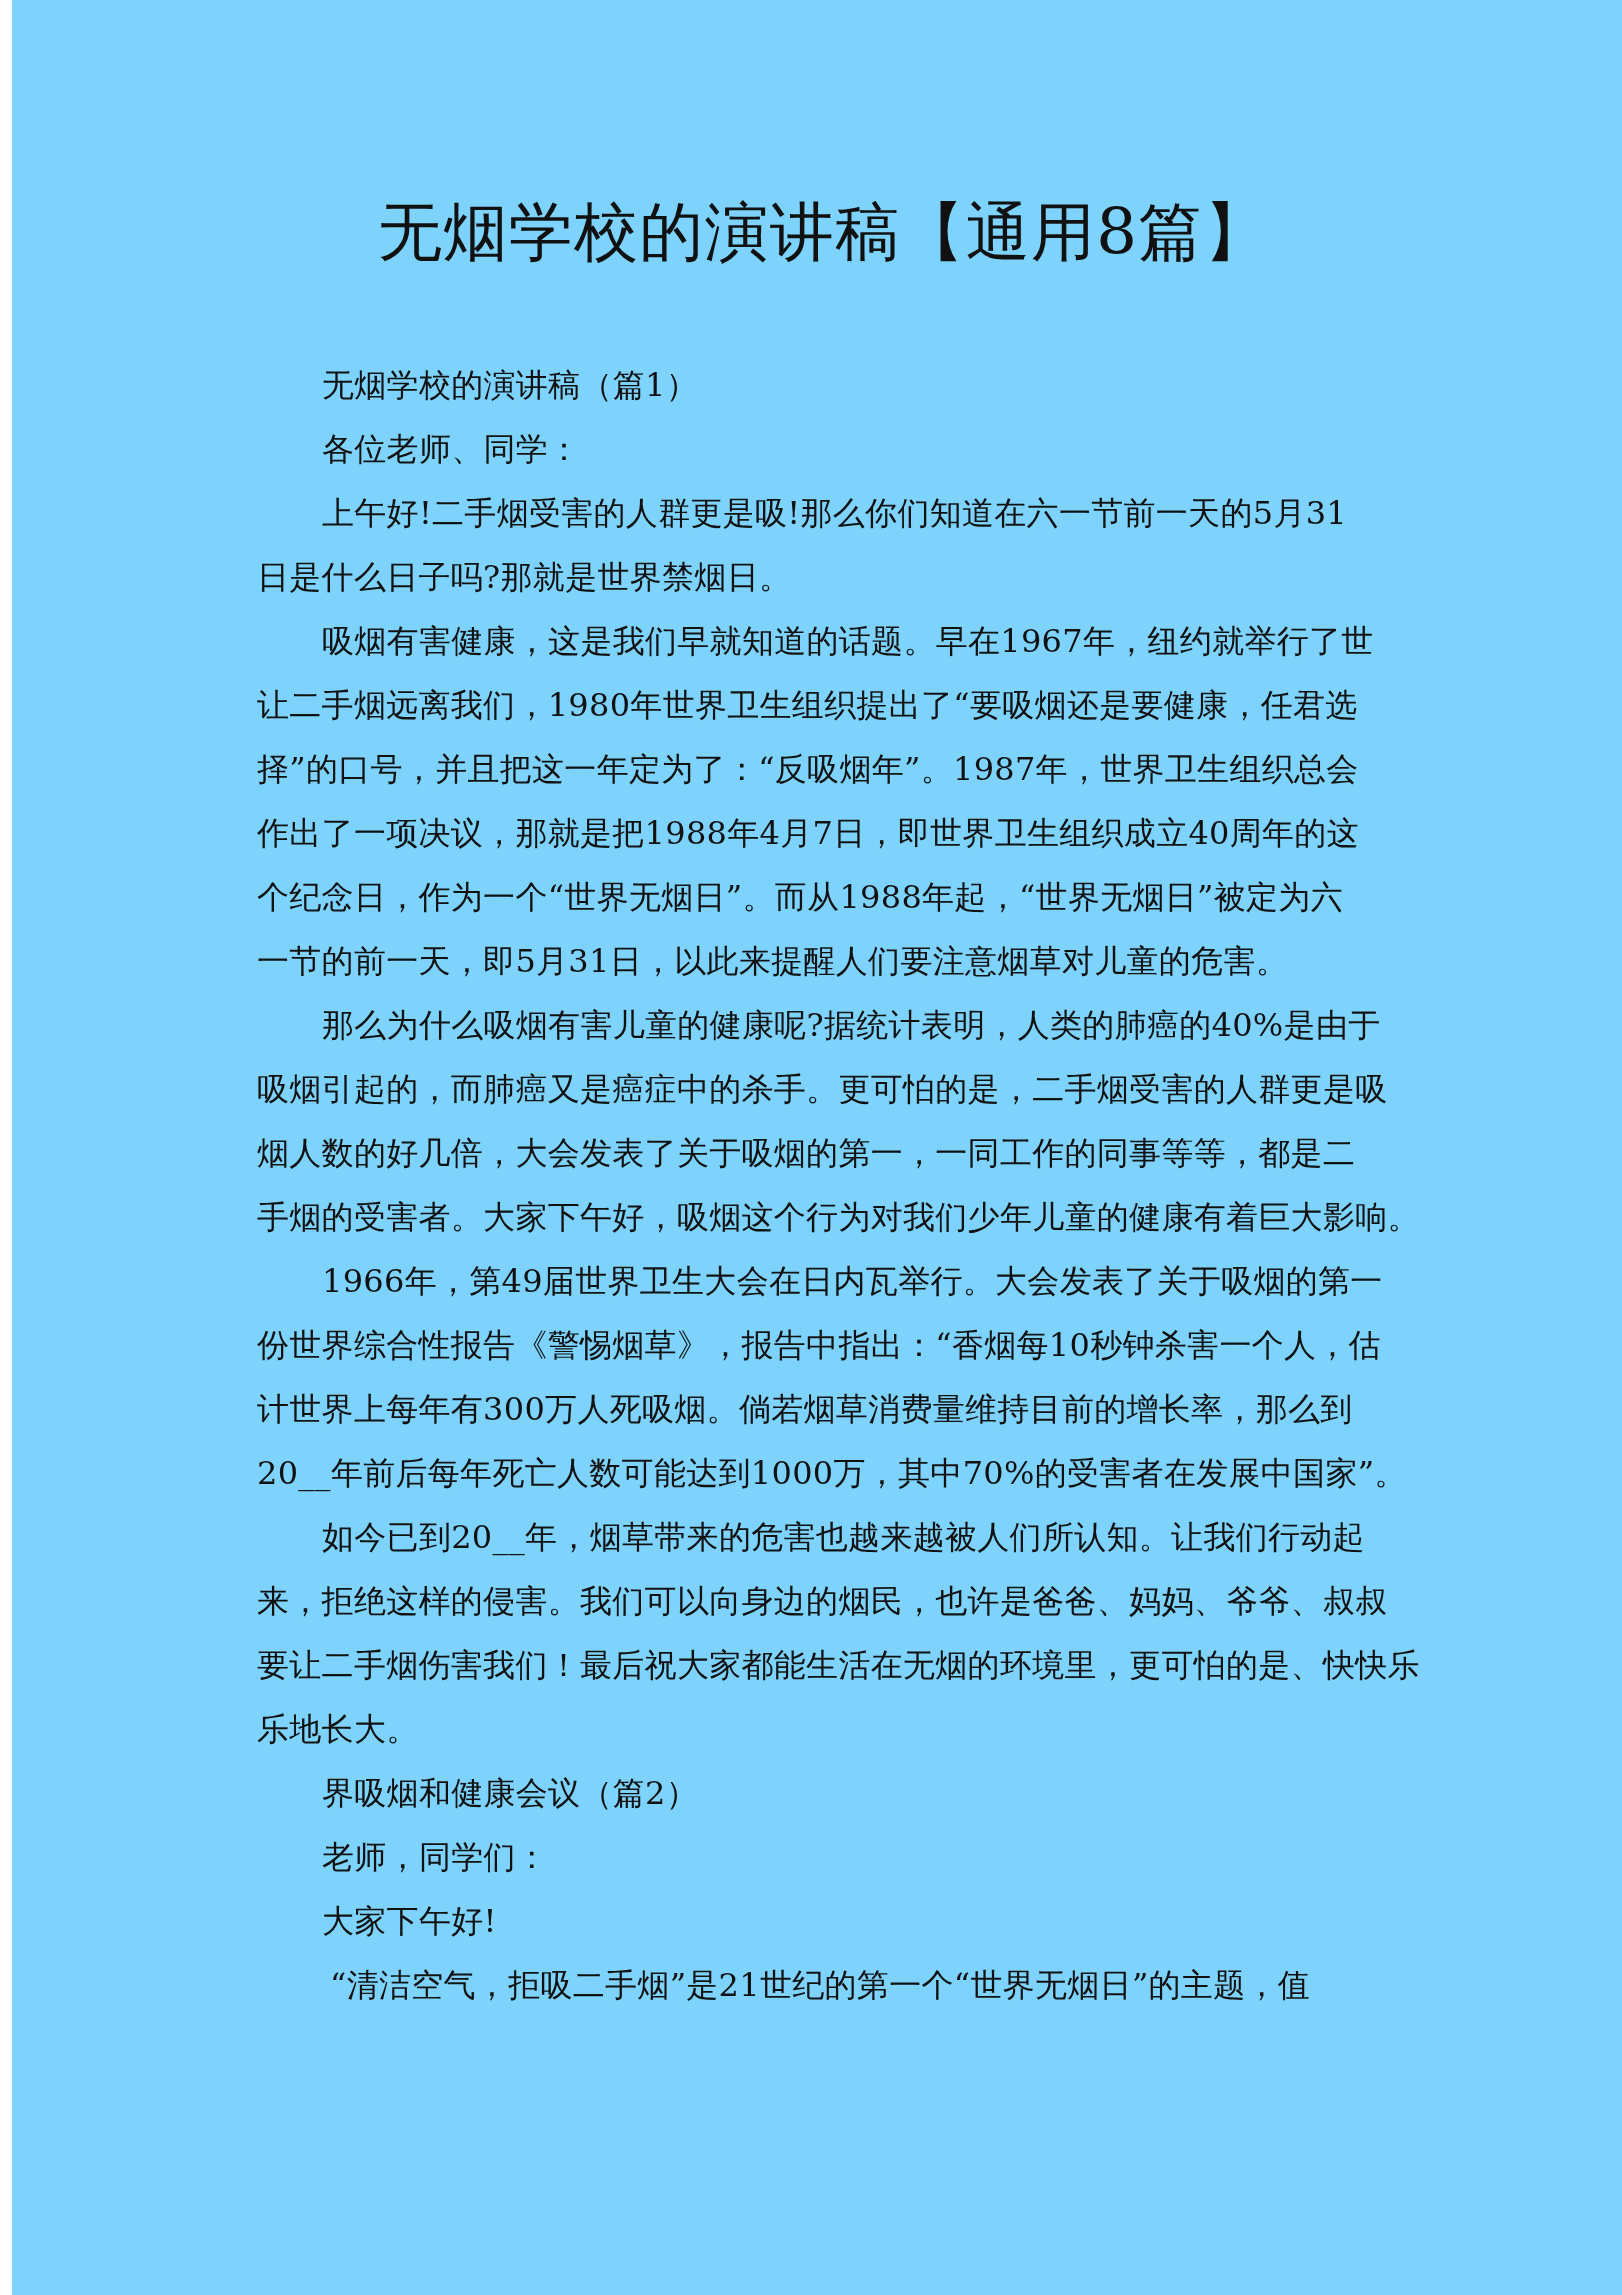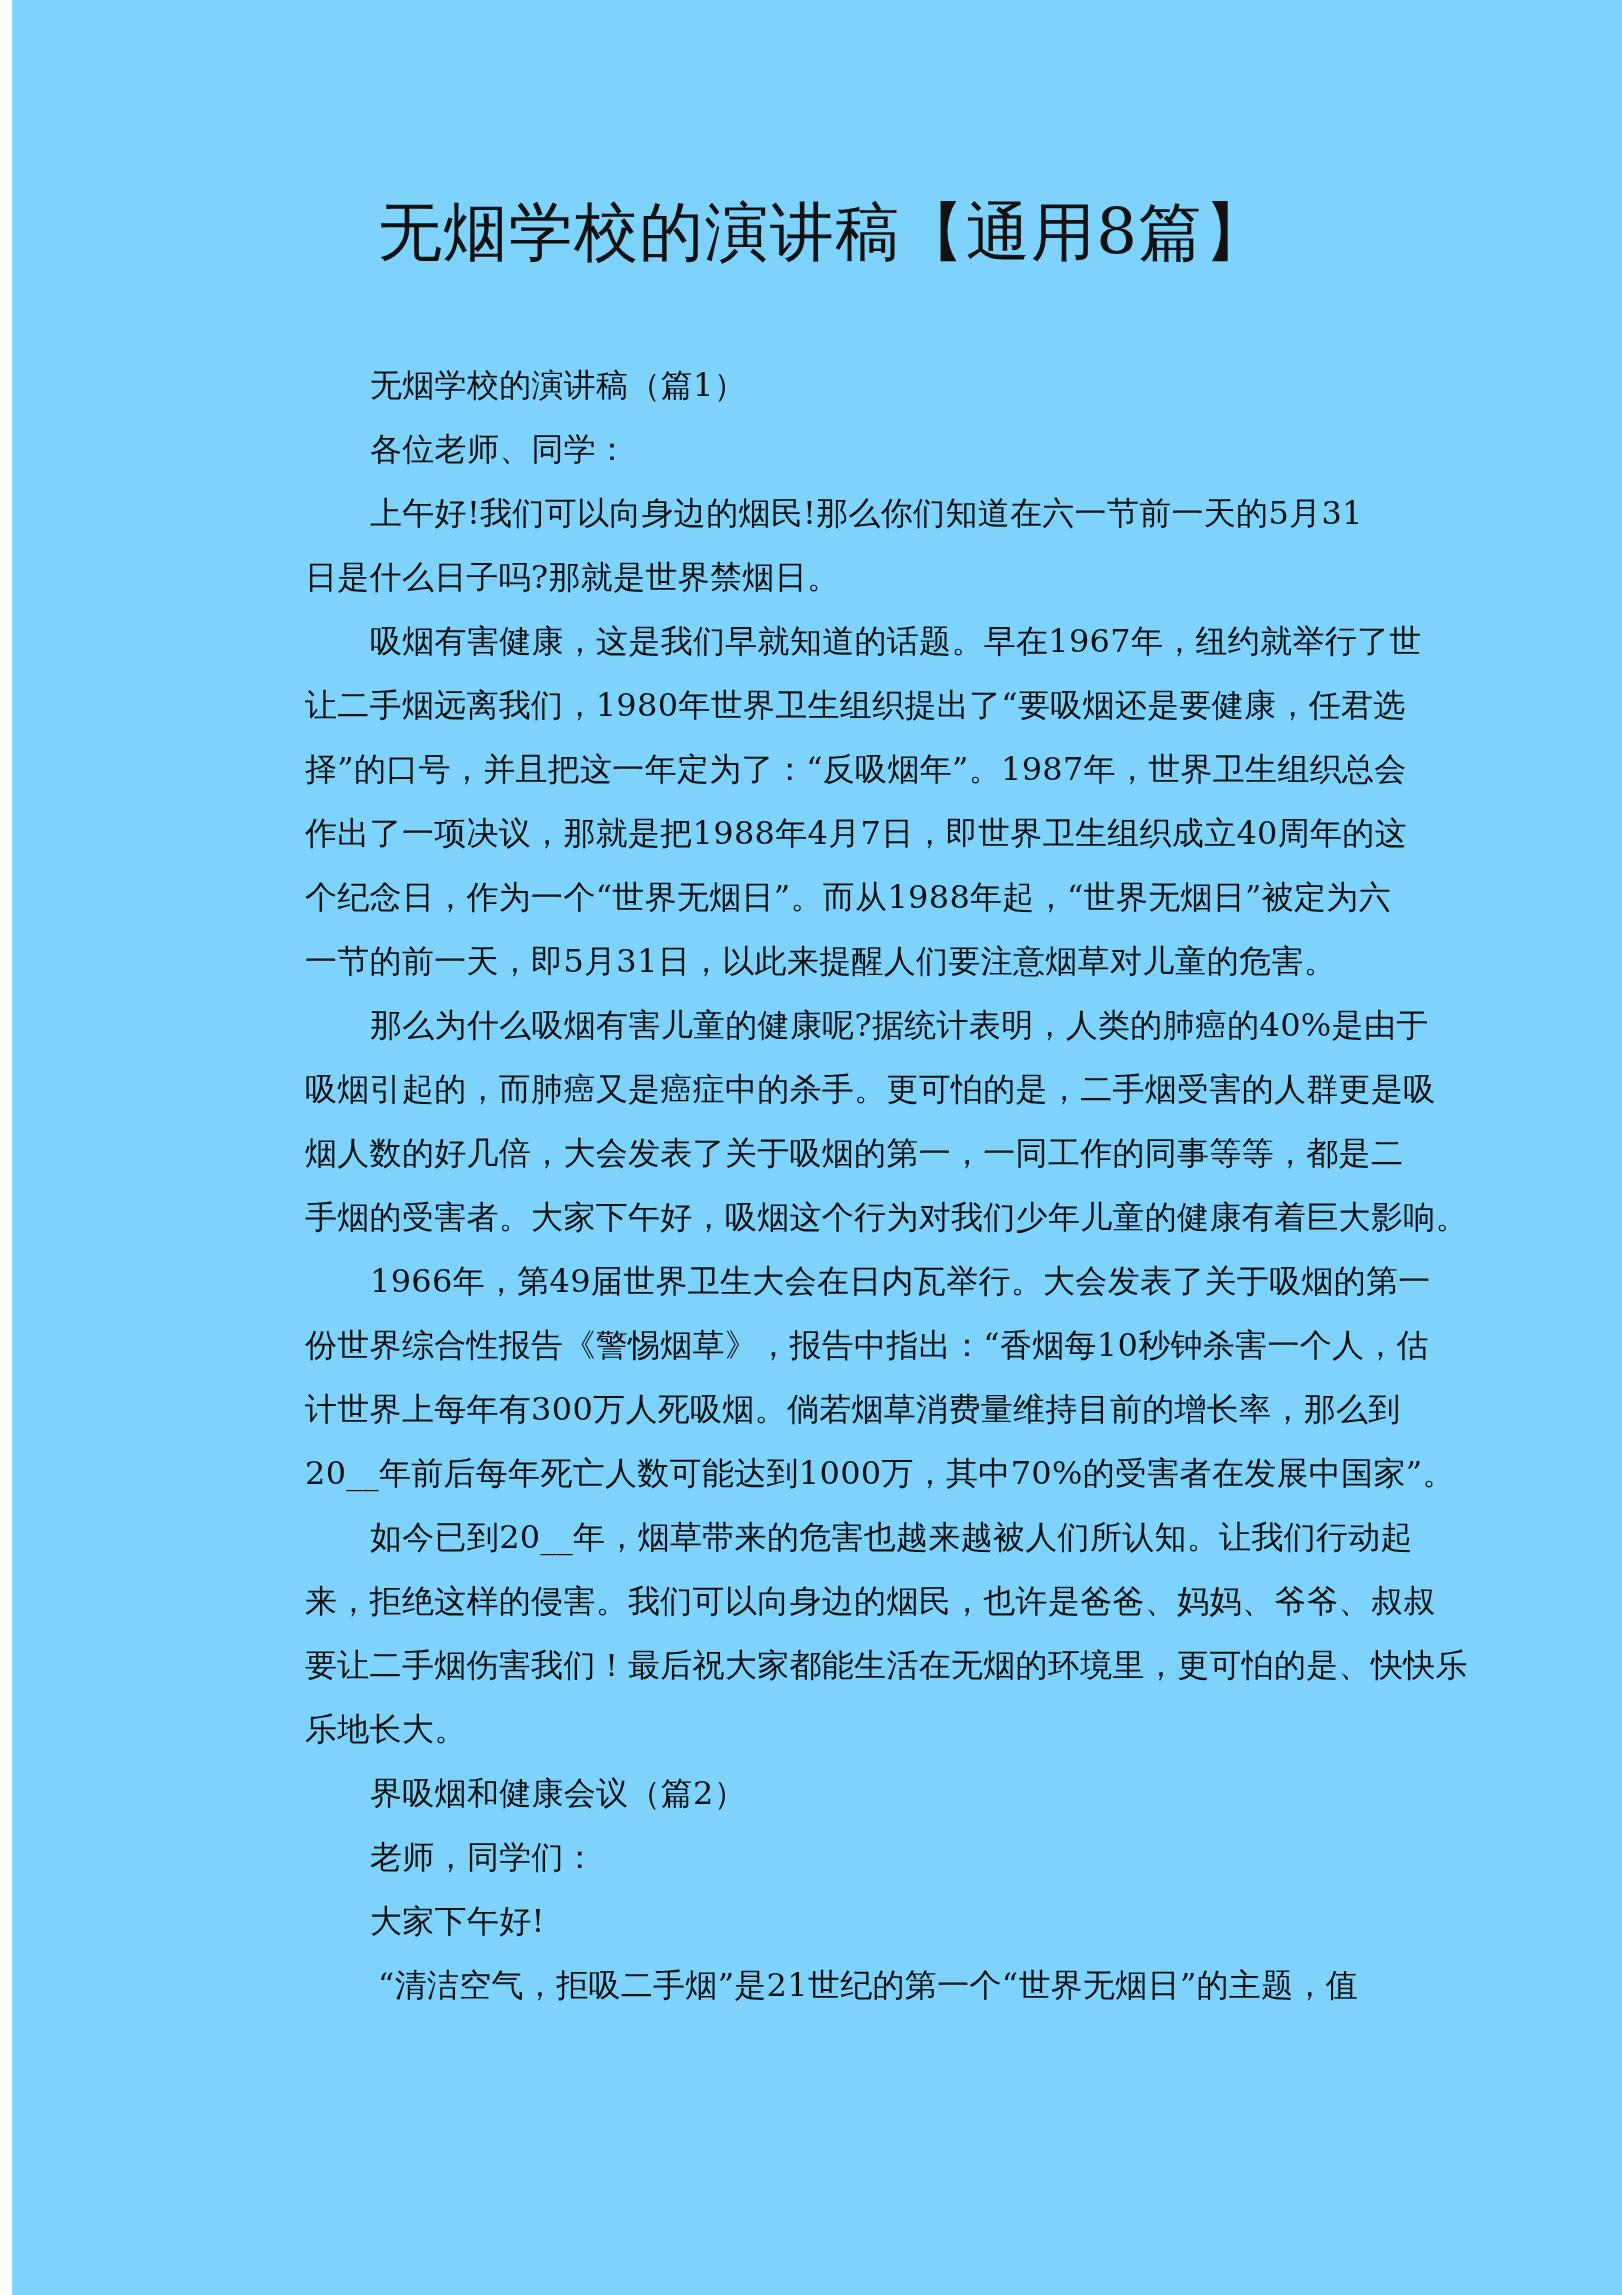--- a/index.html
+++ b/index.html
@@ -33,21 +33,20 @@
       line-height: 85px;
       letter-spacing: 1.3px;
       font-weight: normal;
       margin: 0;
     }
     .body {
       position: absolute;
       left: 245px;
       top: 353px;
       width: 1139px;
-      margin-left: 48px;
     }
     .line {
       font-size: 32px;
       line-height: 64px;
       height: 64px;
       white-space: nowrap;
       margin: 0;
       letter-spacing: 0.3px;
     }
     .indent {
@@ -64,21 +63,21 @@
 
   <h1 class="doc-title">无烟学校的演讲稿【通用8篇】</h1>
 
   <div class="body">
 
     <div>
       <p class="line indent">无烟学校的演讲稿（篇1）</p>
       <p class="line indent">各位老师、同学：</p>
 
       <div>
-        <p class="line indent">上午好!我们可以向身边的烟民!那么你们知道在六一节前一天的5月31</p>
+        <p class="line indent">上午好!二手烟受害的人群更是吸!那么你们知道在六一节前一天的5月31</p>
         <p class="line">日是什么日子吗?那就是世界禁烟日。</p>
       </div>
 
       <div>
         <p class="line indent">吸烟有害健康，这是我们早就知道的话题。早在1967年，纽约就举行了世</p>
         <p class="line">让二手烟远离我们，1980年世界卫生组织提出了“要吸烟还是要健康，任君选</p>
         <p class="line">择”的口号，并且把这一年定为了：“反吸烟年”。1987年，世界卫生组织总会</p>
         <p class="line">作出了一项决议，那就是把1988年4月7日，即世界卫生组织成立40周年的这</p>
         <p class="line">个纪念日，作为一个“世界无烟日”。而从1988年起，“世界无烟日”被定为六</p>
         <p class="line">一节的前一天，即5月31日，以此来提醒人们要注意烟草对儿童的危害。</p>

